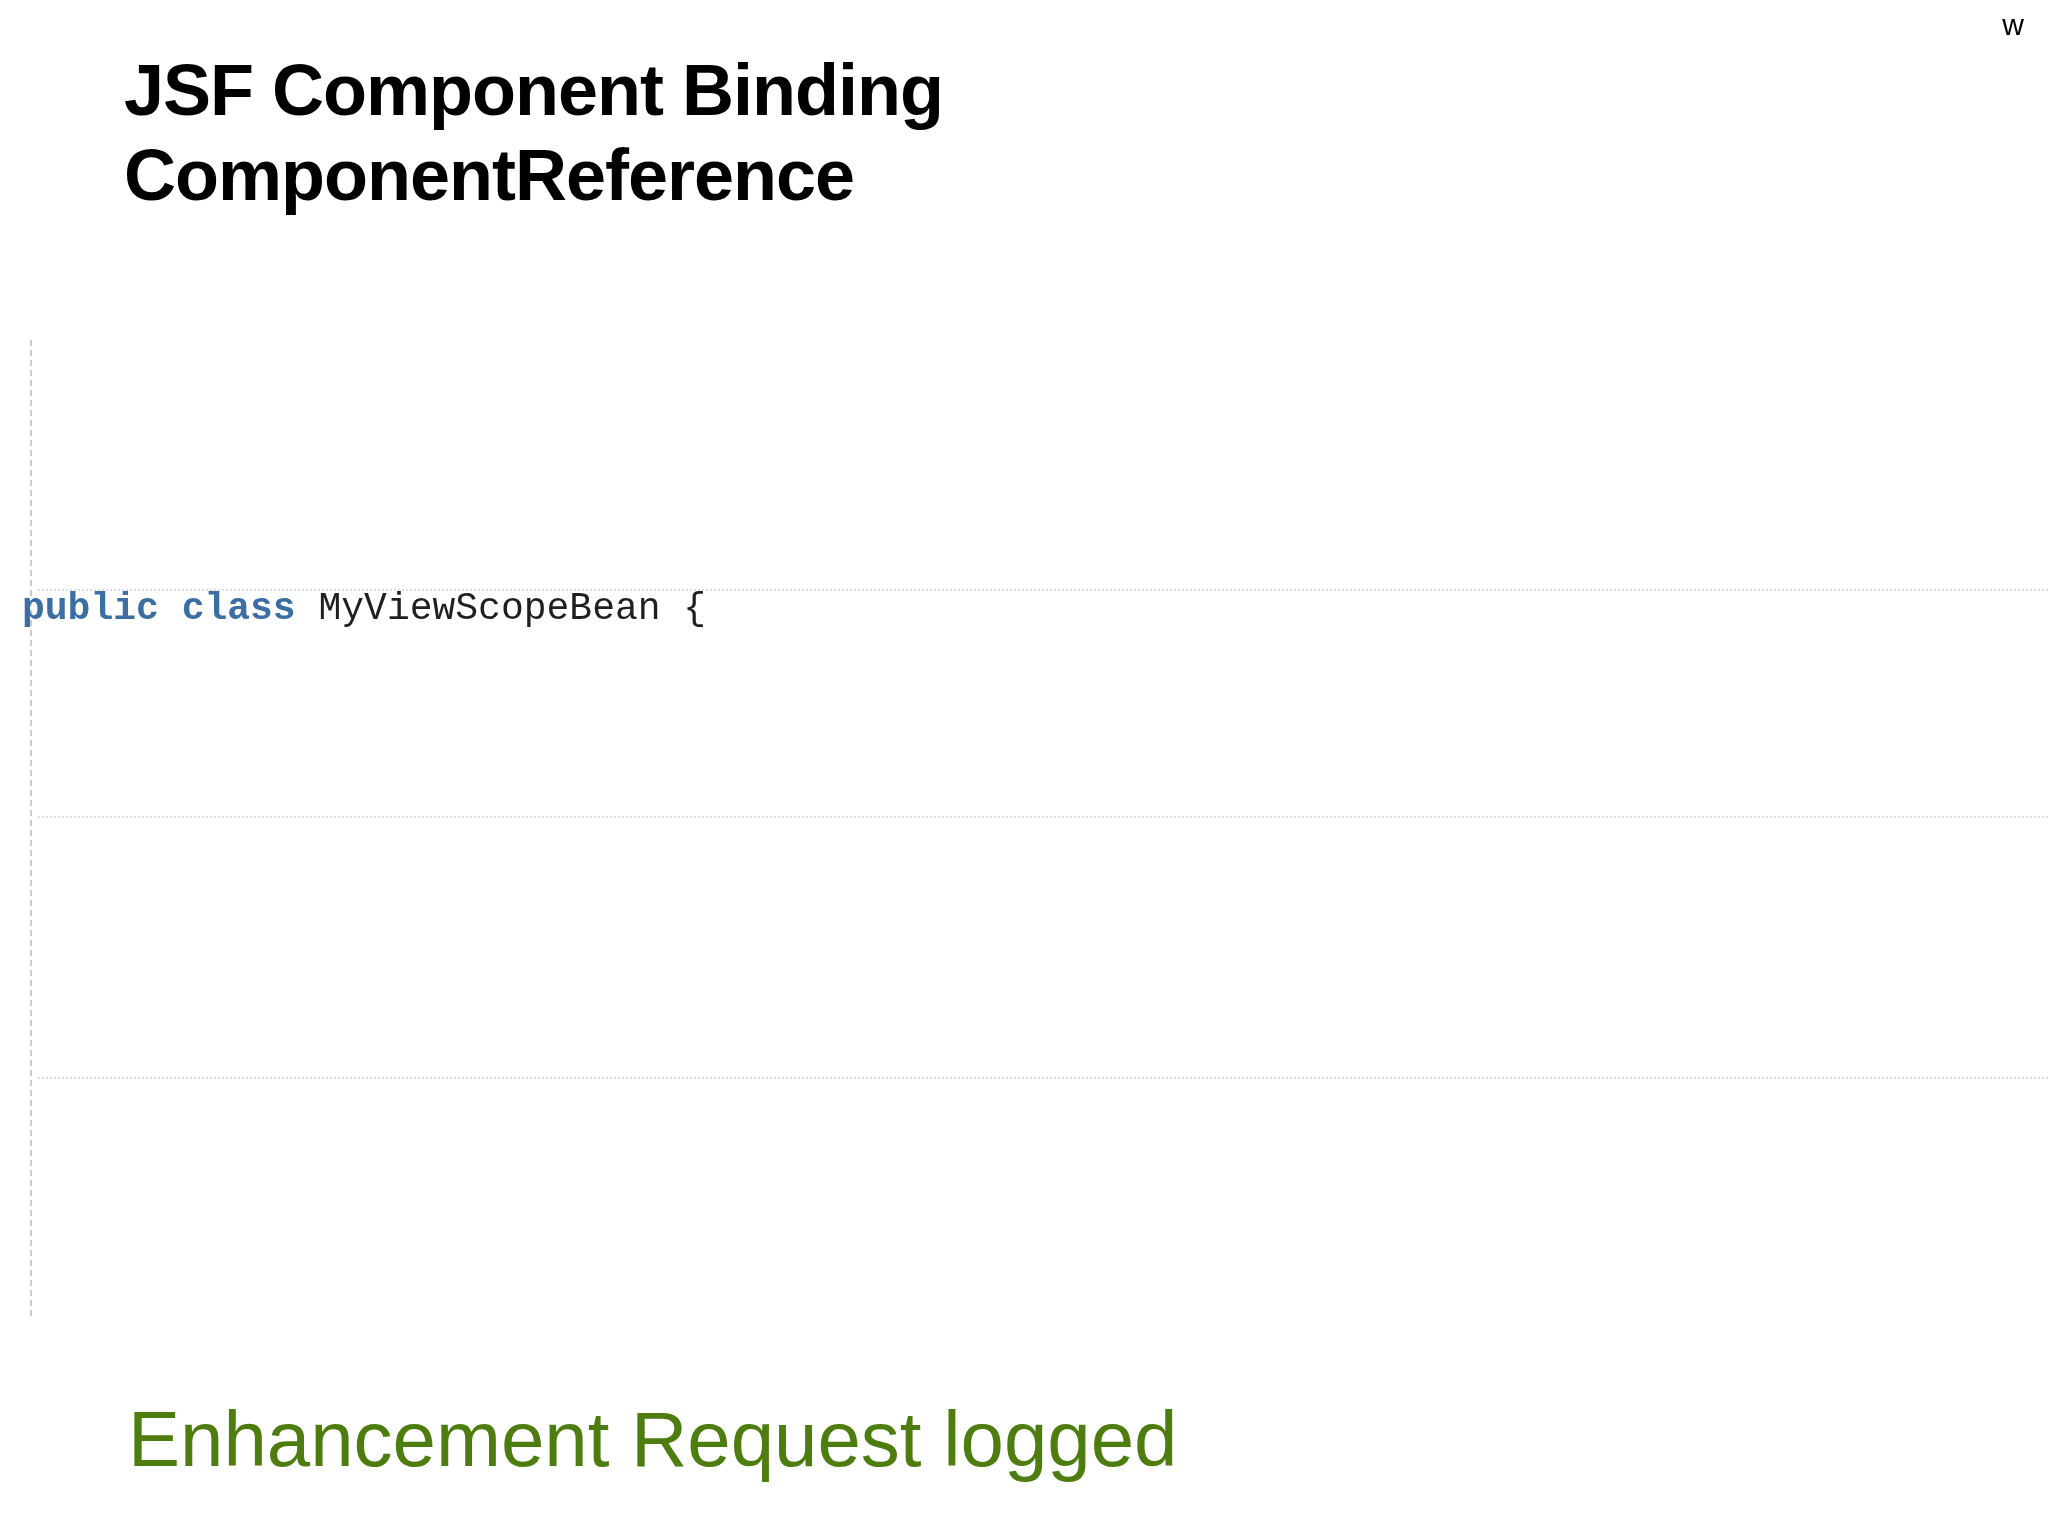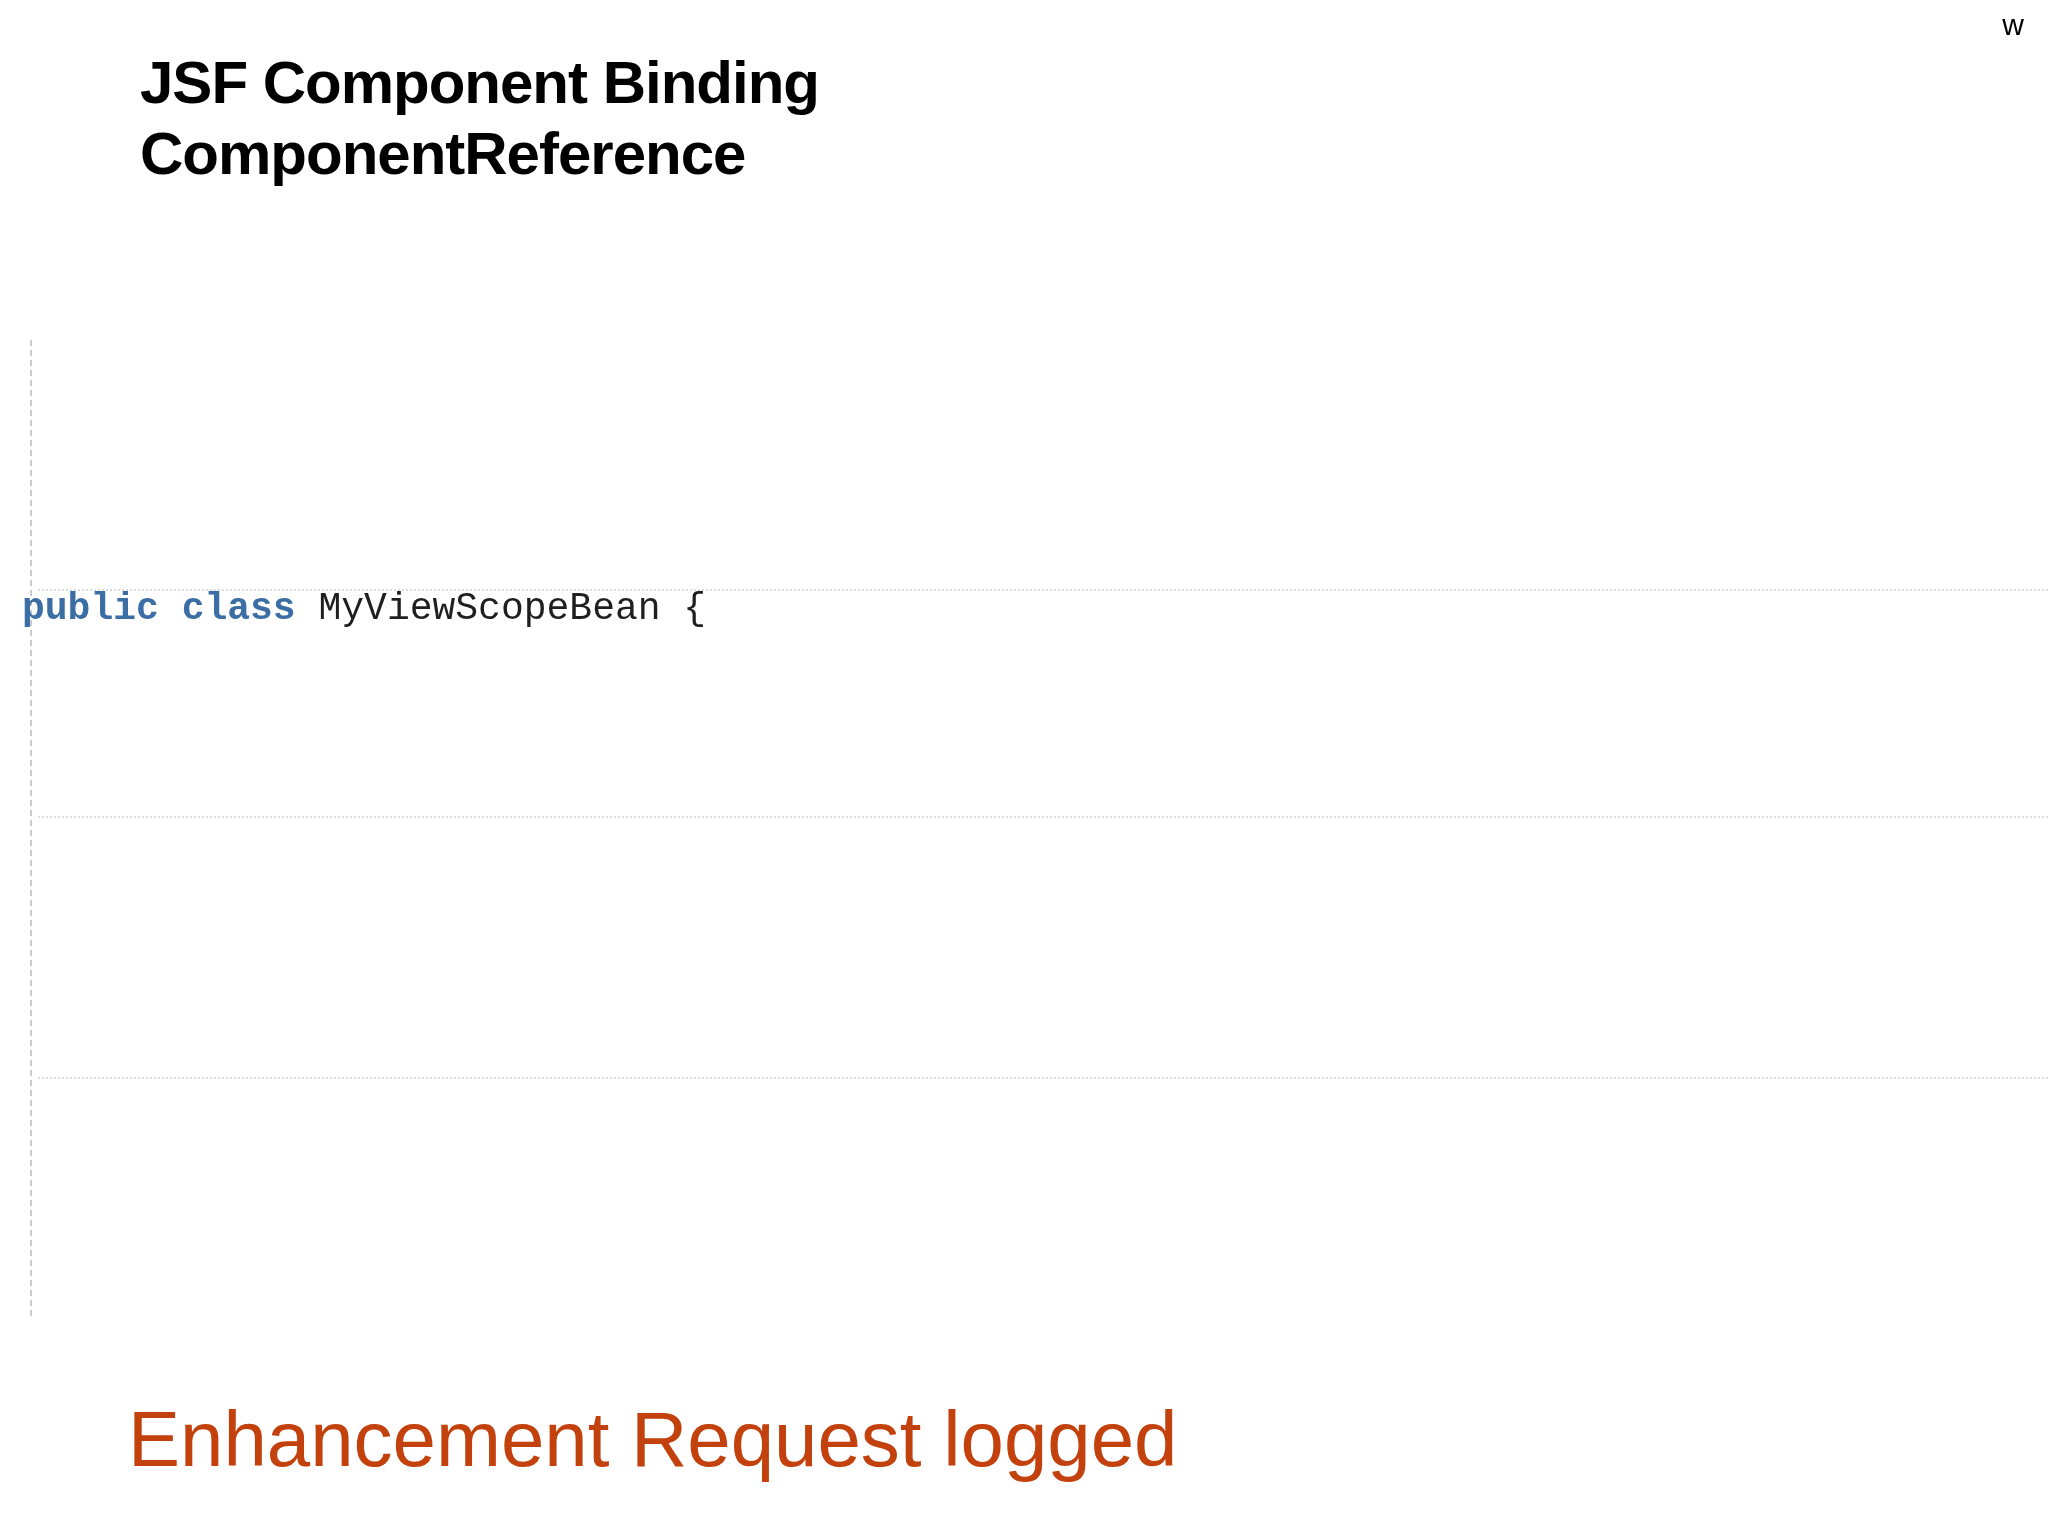--- a/index.html
+++ b/index.html
@@ -28,25 +28,24 @@
   }
 
   
   .slide-title {
     position: absolute;
     left: 124px;
     top: 48px;
     width: 1760px;
     font-family: "Liberation Sans", sans-serif;
     font-weight: bold;
-    font-size: 60px;
+    font-size: 72px;
     line-height: 1.18;
     letter-spacing: -1px;
     color: #000000;
-    margin-left: 16px;
   }
   .slide-title .line { display: block; white-space: nowrap; }
 
   
   .code-block {
     position: absolute;
     left: 0px;
     top: 330px;
     width: 2048px;
     height: 1000px;
@@ -98,21 +97,21 @@
   .punc { color: #1f1f1f; }
 
   
   .slide-footer {
     position: absolute;
     left: 128px;
     top: 1400px;
     font-family: "Liberation Sans", sans-serif;
     font-size: 78px;
     line-height: 1;
-    color: #c2410c;
+    color: #4d7c0f;
     white-space: nowrap;
   }
 </style>
 </head>
 <body>
 
 <div class="corner-mark">w</div>
 
 <div class="slide-title">
   <span class="line">JSF Component Binding</span>

